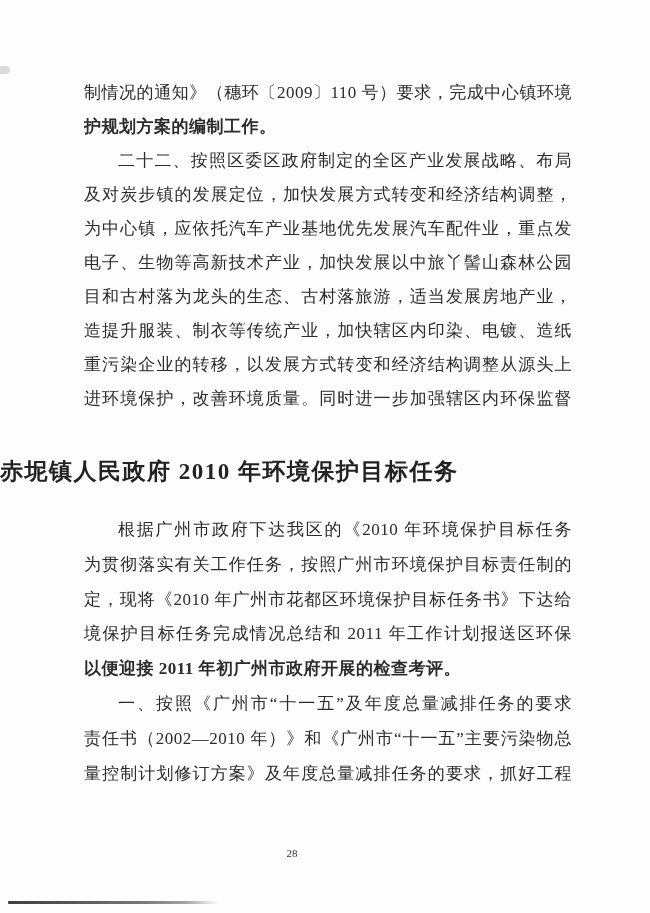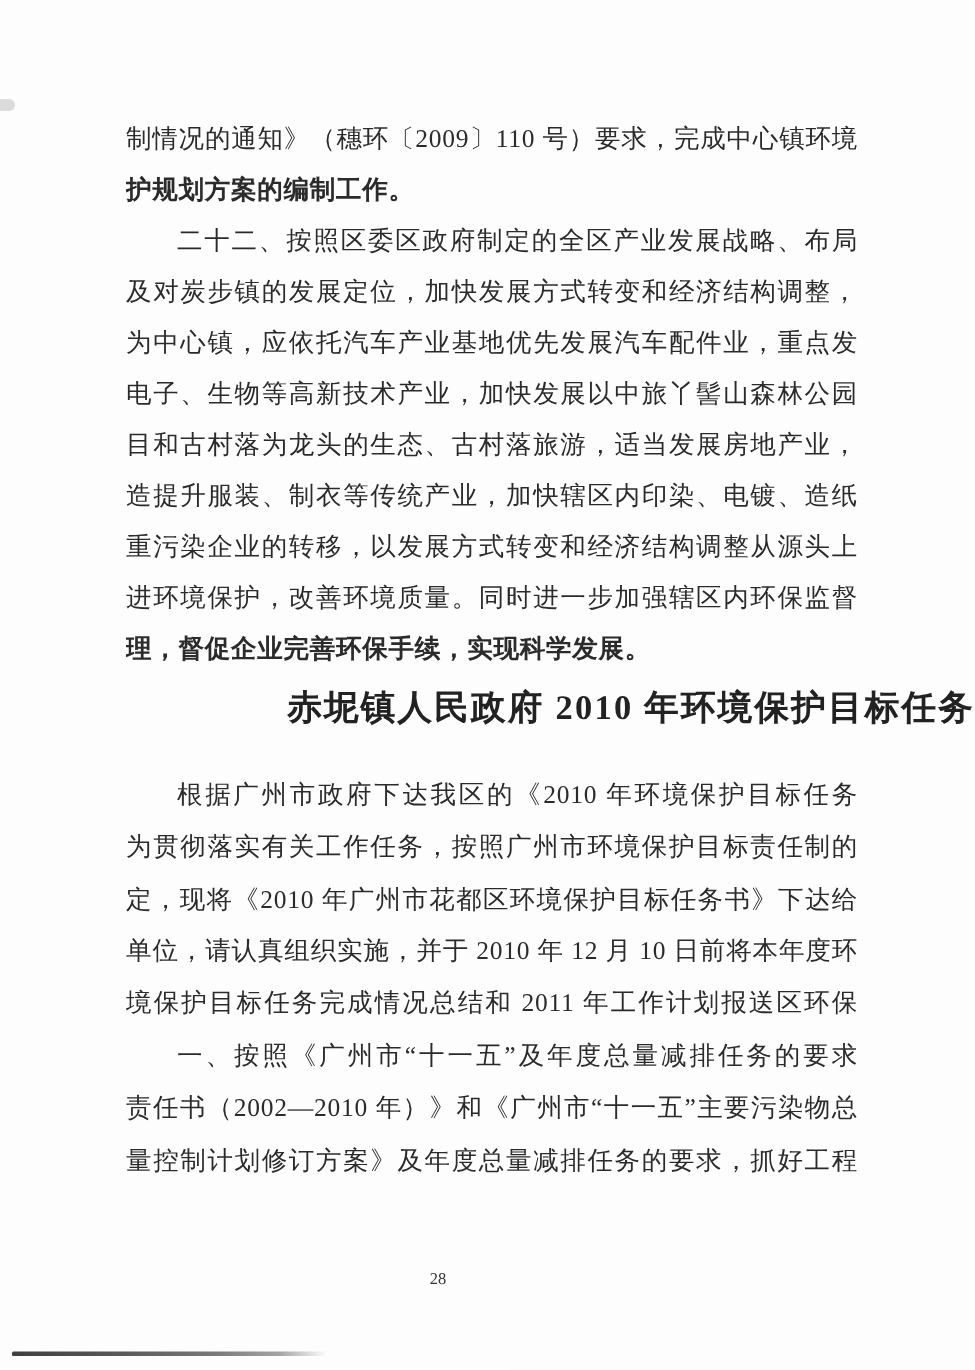--- a/index.html
+++ b/index.html
@@ -42,21 +42,21 @@
   }
   .ind { text-indent: 2em; }
   .pend { text-align-last: left; font-weight: bold; }
   .doc-title {
     position: absolute;
     top: 452px;
     left: 0;
     width: 650px;
     height: 40px;
     line-height: 40px;
-    text-align: right;
+    text-align: left;
     font-size: 23px;
     font-weight: bold;
     letter-spacing: 1.5px;
     color: #222;
   }
   .page-number {
     position: absolute;
     top: 846px;
     left: 0;
     width: 584px;
@@ -96,31 +96,30 @@
     <div class="line">制情况的通知》（穗环〔2009〕110 号）要求，完成中心镇环境保</div>
     <div class="line pend">护规划方案的编制工作。</div>
     <div class="line ind">二十二、按照区委区政府制定的全区产业发展战略、布局以</div>
     <div class="line">及对炭步镇的发展定位，加快发展方式转变和经济结构调整，作</div>
     <div class="line">为中心镇，应依托汽车产业基地优先发展汽车配件业，重点发展</div>
     <div class="line">电子、生物等高新技术产业，加快发展以中旅丫髻山森林公园项</div>
     <div class="line">目和古村落为龙头的生态、古村落旅游，适当发展房地产业，改</div>
     <div class="line">造提升服装、制衣等传统产业，加快辖区内印染、电镀、造纸等</div>
     <div class="line">重污染企业的转移，以发展方式转变和经济结构调整从源头上促</div>
     <div class="line">进环境保护，改善环境质量。同时进一步加强辖区内环保监督管</div>
-    <div class="line pend">理，督促企业完善环保手续，实现科学发展。</div>
   </div>
 
   <div class="doc-title">赤坭镇人民政府 2010 年环境保护目标任务</div>
 
   <div class="textblock" id="section2">
     <div class="line ind">根据广州市政府下达我区的《2010 年环境保护目标任务书》，</div>
     <div class="line">为贯彻落实有关工作任务，按照广州市环境保护目标责任制的规</div>
     <div class="line">定，现将《2010 年广州市花都区环境保护目标任务书》下达给你</div>
-    <div class="line">单位，请认真组织实施，并于 2010 年 12 月 10 日前将本年度环</div>
     <div class="line">境保护目标任务完成情况总结和 2011 年工作计划报送区环保局，</div>
+    <div class="line pend">以便迎接 2011 年初广州市政府开展的检查考评。</div>
     <div class="line ind">一、按照《广州市“十一五”及年度总量减排任务的要求</div>
     <div class="line">责任书（2002—2010 年）》和《广州市“十一五”主要污染物总</div>
     <div class="line">量控制计划修订方案》及年度总量减排任务的要求，抓好工程减</div>
   </div>
 
   <div class="page-number">28</div>
 
   <div class="scan-line"></div>
 
 </div>

